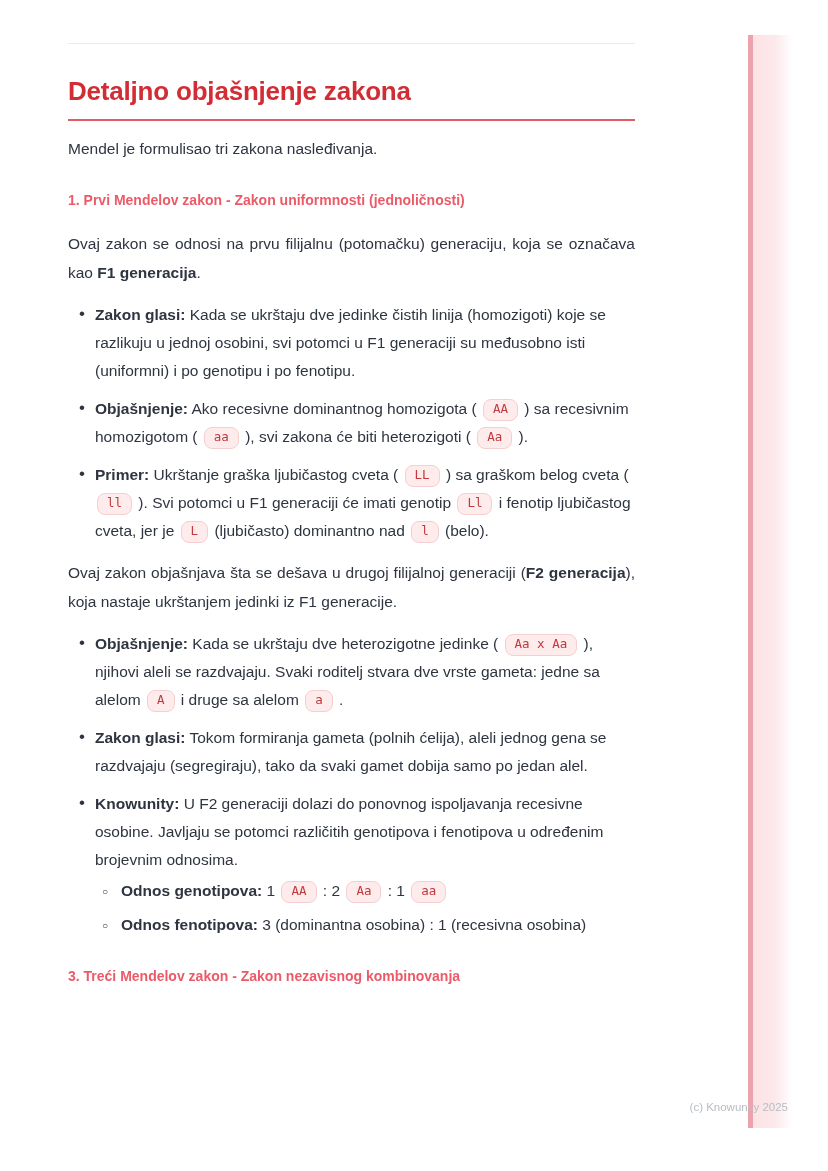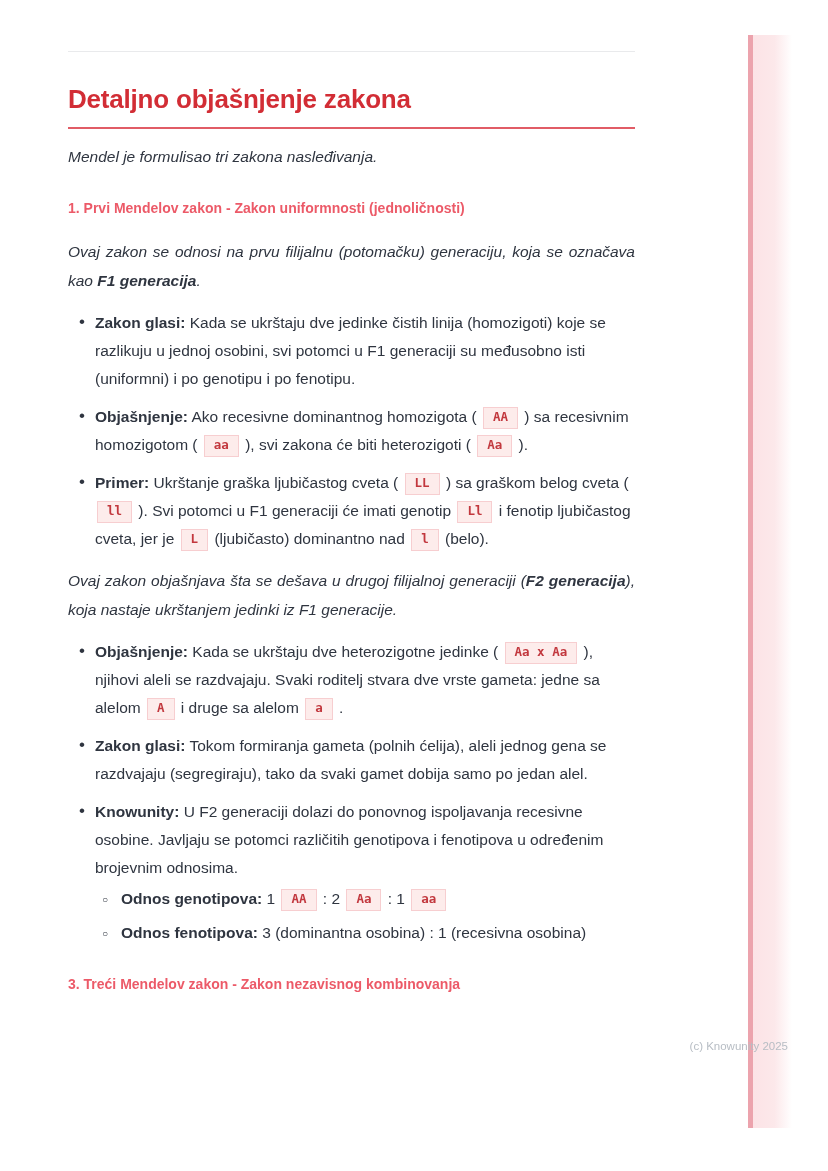--- a/index.html
+++ b/index.html
@@ -4,30 +4,30 @@
 <style>
   html, body { margin:0; padding:0; }
   body {
     width:828px; height:1171px;
     background:#ffffff;
     font-family:"Liberation Sans", sans-serif;
     position:relative;
     overflow:hidden;
   }
   .content {
-    position:absolute; left:68px; top:12px; width:567px;
+    position:absolute; left:68px; top:4px; width:567px;
     color:#2f3540;
   }
   .top-rule { margin-top:39px; height:1px; background:#e9eaec; }
   h1 {
     margin:32px 0 0; font-size:26px; line-height:1.2;
     color:#d22d35; font-weight:bold; letter-spacing:-0.2px;
   }
   .title-rule { margin-top:12px; height:2px; background:#e15c66; }
-  p { margin:13px 0 0; font-size:15.5px; line-height:29px;font-style:italic; }
+  p { margin:13px 0 0; font-size:15.5px; line-height:29px; }
   p.just { text-align:justify; }
   h2 {
     margin:22px 0 0; font-size:14px; line-height:31px;
     color:#ec5a68; font-weight:bold;
   }
   ul.list { list-style:none; margin:14px 0 0; padding:0 0 0 27px; }
   ul.list > li {
     position:relative; margin:0 0 10px;
     font-size:15.5px; line-height:28px;
   }
@@ -38,35 +38,35 @@
   ul.sublist { list-style:none; margin:3px 0 9px; padding:0 0 0 26px; }
   ul.sublist > li { position:relative; margin:0 0 6px; line-height:28px; }
   ul.sublist > li::before {
     content:"\25CB"; position:absolute; left:-19px; top:1px;
     font-size:10px; color:#2f3540;
   }
   strong { font-weight:bold; }
   code.badge {
     display:inline-block;
     font-family:"DejaVu Sans Mono", monospace;
-    font-weight:bold; font-size:12.5px; line-height:1.35;
+    font-weight:normal; font-size:12.5px; line-height:1.35;
     color:#c2383e; background:#fdeceb;
-    border:1px solid #f7ced0; border-radius:0;
+    border:1px solid #f7ced0; border-radius:8px;
     padding:1px 9px 2px; margin:0 2px;
     white-space:pre; vertical-align:1px;
   }
   .side-bar {
     position:absolute; left:748px; top:35px;
     width:39px; height:1093px;
     border-left:5px solid #eca3ad;
     background:linear-gradient(90deg, #fce3e6 0%, #fce8ea 55%, rgba(255,255,255,0) 100%);
     z-index:1;
   }
   .footer {
-    position:absolute; top:1040px; right:40px;
+    position:absolute; top:1101px; right:40px;
     font-size:11.5px; color:#b7bdc4; z-index:2;
   }
 </style>
 </head>
 <body>
 
 <div class="page">
   <div class="side-bar"></div>
 
   <div class="content">

